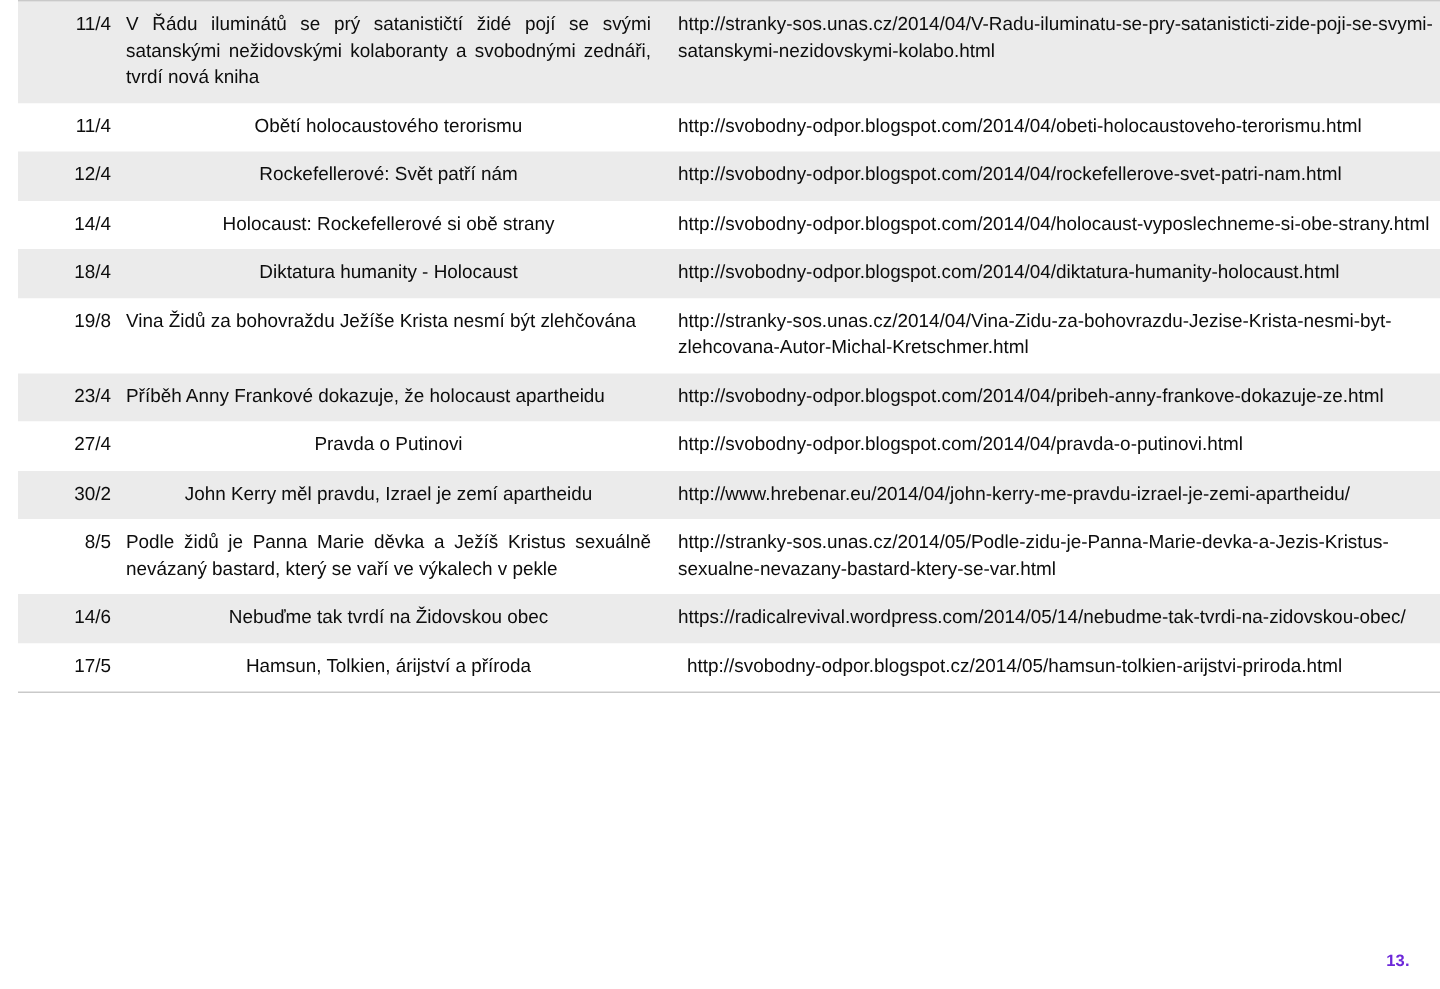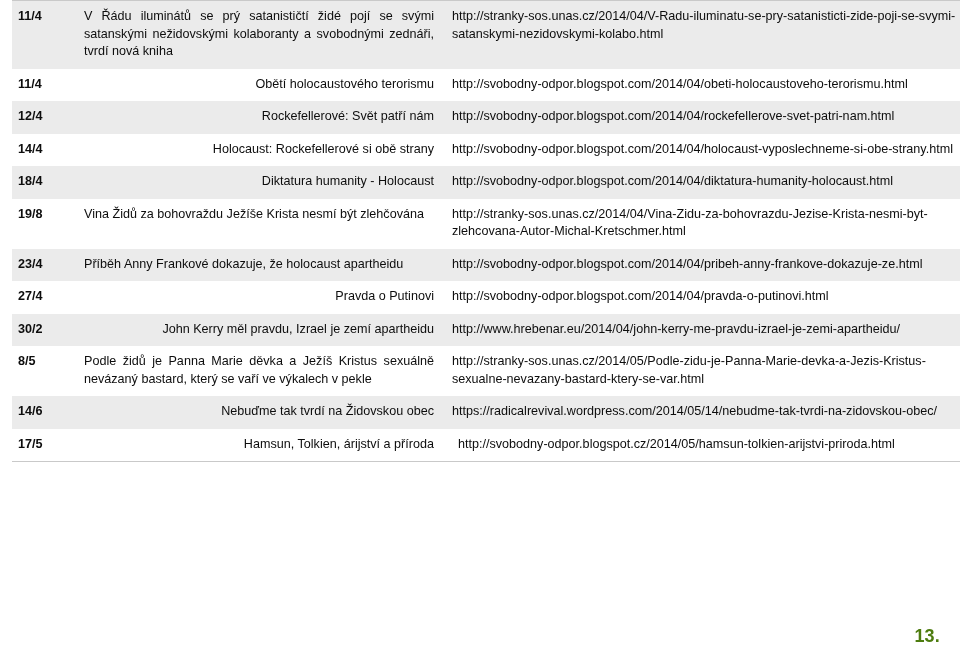--- a/index.html
+++ b/index.html
@@ -37,53 +37,53 @@
   .doc-table td {
     vertical-align: top;
     padding: 7px 0 8px 0;
     font-size: 12.6px;
     line-height: 17.5px;
   }
   td.col-date {
     width: 56px;
     padding-left: 6px;
     padding-right: 10px;
-    font-weight: bold;
-    text-align: left;
+    font-weight: normal;
+    text-align: right;
     white-space: nowrap;
   }
   td.col-title {
     width: 350px;
     padding-right: 14px;
     text-align: justify;
     text-justify: inter-word;
     hyphens: none;
     margin-left: 38px;
   }
   td.col-title.left-align {
-    text-align: right;
+    text-align: center;
   }
   td.col-url {
     width: 506px;
     padding-left: 4px;
     padding-right: 4px;
     word-break: break-word;
     overflow-wrap: anywhere;
     text-align: left;
   }
   td.col-url.indented {
     padding-left: 10px;
   }
   .page-number {
     position: absolute;
     right: 20px;
     bottom: 12px;
-    font-size: 18px;
+    font-size: 11px;
     font-weight: bold;
-    color: #4d7c0f;
+    color: #6d28d9;
     letter-spacing: 0.2px;
   }
 </style>
 </head>
 <body>
 
 <div class="page">
 
   <table class="doc-table">
     <tbody>

